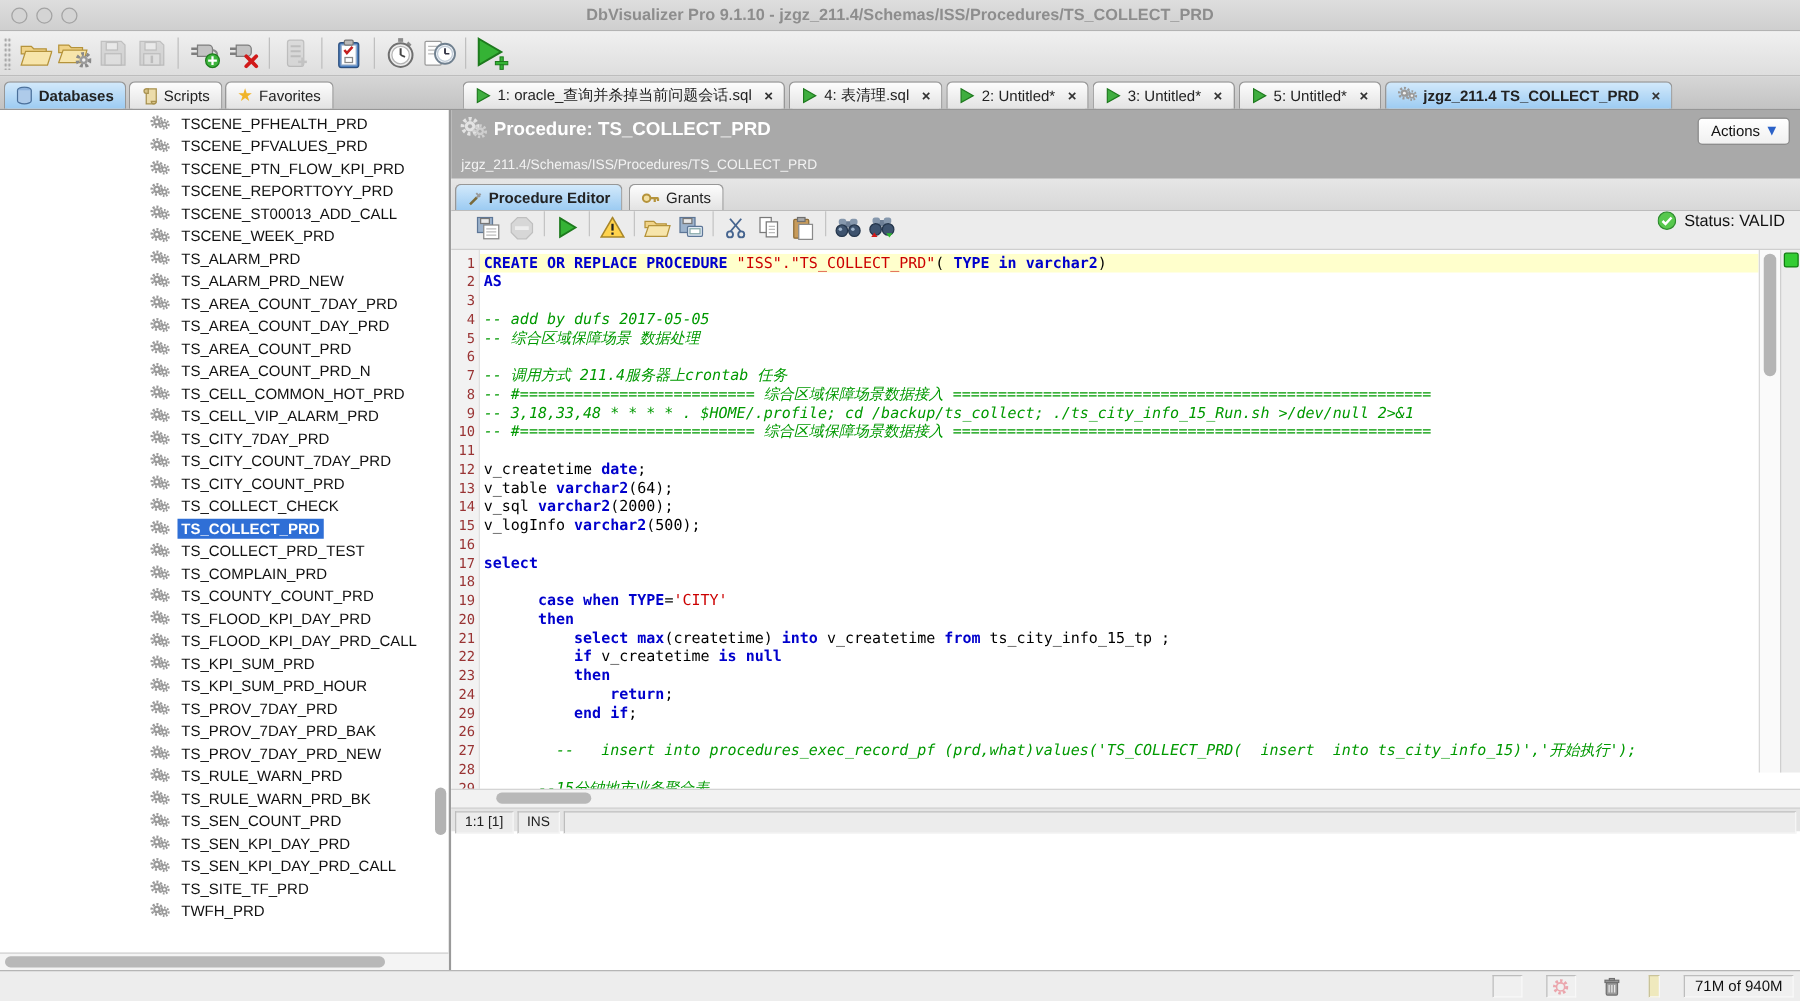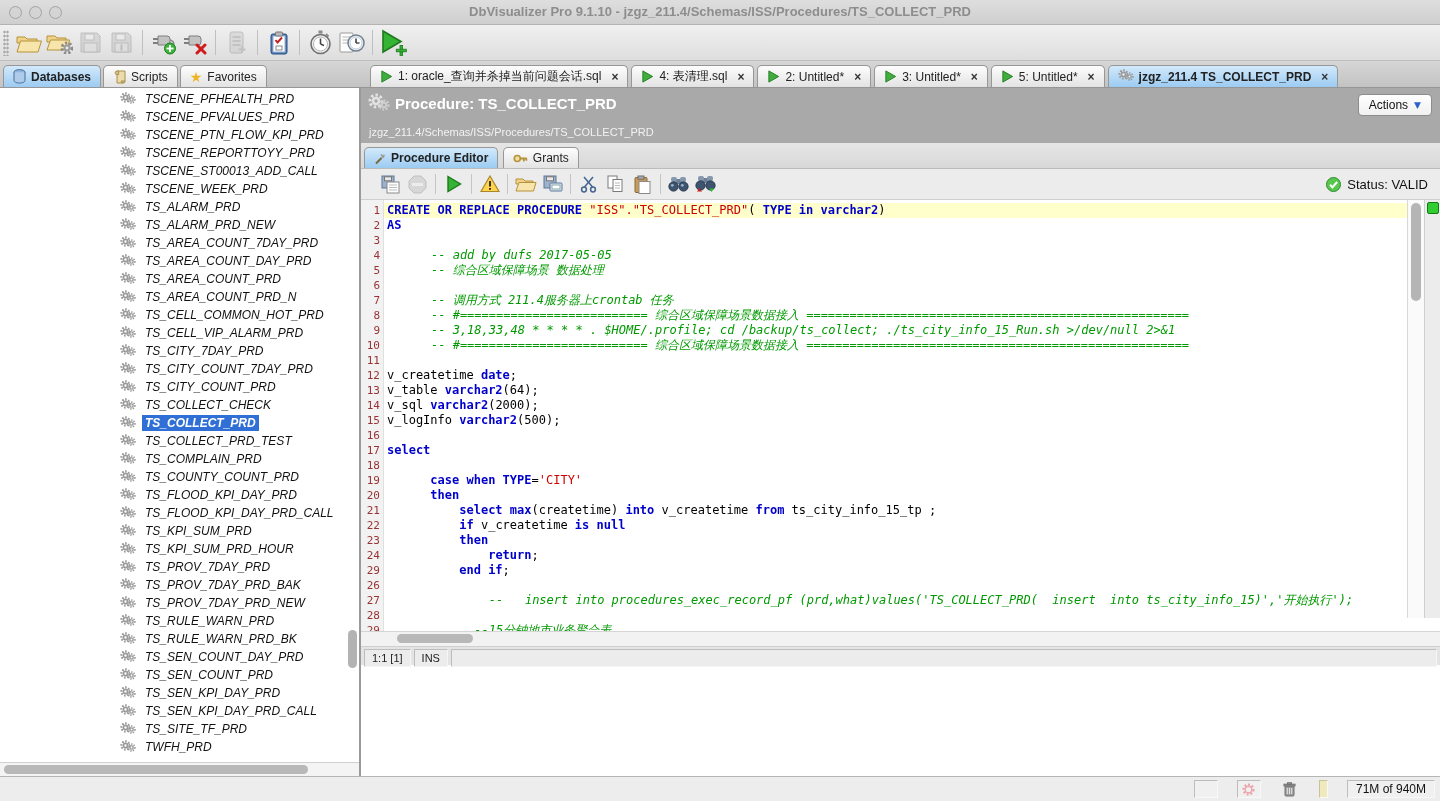--- a/index.html
+++ b/index.html
@@ -28,21 +28,21 @@
     background:linear-gradient(#d6d6d6,#c3c3c3);border-bottom:1px solid #969696;padding-left:44px;}
   .tab{display:inline-flex;align-items:center;gap:5px;height:21px;margin-top:4px;
     padding:0 9px;border:1px solid #979797;border-bottom:none;border-radius:5px 5px 0 0;
     background:linear-gradient(#fdfdfd,#e3e3e3);font-size:12px;color:#222;white-space:nowrap;}
   .tab.active{background:linear-gradient(#d2e9fb,#9ccbf2);font-weight:bold;}
   .navtabs{position:absolute;left:3px;top:0;display:flex;gap:2px;}
   .sqltabs{position:absolute;left:370px;top:0;display:flex;gap:3px;}
   .closex{font-weight:bold;font-size:12px;color:#333;margin-left:5px;cursor:default;}
   
   .sidebar{position:absolute;top:88px;left:0;width:359px;bottom:24px;background:#fff;
-    border-right:2px solid #9a9a9a;overflow:hidden;font-style:italic;}
+    border-right:2px solid #9a9a9a;overflow:hidden;}
   .trow{display:flex;align-items:center;height:18px;padding-left:120px;gap:5px;
     font-size:12px;white-space:nowrap;}
   .tlabel{color:#111;padding:1px 3px;}
   .tlabel.sel{background:#2f6fd6;color:#fff;font-weight:bold;}
   .gearpair{position:relative;display:inline-block;width:17px;height:14px;}
   .gearpair .g1{position:absolute;left:0;top:0;}
   .gearpair .g2{position:absolute;left:7px;top:3px;}
   .tree-vscroll{position:absolute;right:2px;top:542px;width:9px;height:38px;border-radius:5px;
     background:#b3b3b3;}
   .tree-hscroll{position:absolute;left:0;right:0;bottom:0;height:14px;background:#f4f4f4;
@@ -58,39 +58,39 @@
   .actions-btn{position:absolute;right:8px;top:6px;height:20px;display:flex;align-items:center;
     gap:6px;background:linear-gradient(#ffffff,#f0f0f0);border:1px solid #8d8d8d;border-radius:4px;
     padding:0 10px;font-size:12px;color:#111;}
   .actions-btn .arr{color:#2c62c8;font-size:9px;font-family:"DejaVu Sans",sans-serif;}
   .obj-tabs{position:absolute;top:55px;left:0;right:0;height:25px;
     background:linear-gradient(#e6e6e6,#d8d8d8);border-bottom:1px solid #bcbcbc;padding-left:3px;}
   .obj-tabs .tab{height:20px;margin-top:4px;font-size:12px;}
   .obj-tabs .tab.active{font-weight:bold;}
   
   .ed-toolbar{position:absolute;top:81px;left:0;right:0;height:30px;background:#ececec;
-    border-bottom:1px solid #cfcfcf;display:flex;align-items:center;padding-left:16px;}
+    border-bottom:1px solid #cfcfcf;display:flex;align-items:flex-start;padding-left:16px;}
   .ed-icon{width:27px;height:26px;display:flex;align-items:center;justify-content:center;}
   .ed-icon.disabled{opacity:.5;filter:grayscale(1);}
   .ed-sep{width:1px;height:20px;background:#c4c4c4;margin:0 4px;}
   .status-valid{margin-left:auto;margin-right:12px;display:flex;align-items:center;gap:6px;
     font-size:13px;color:#111;}
   
   .editor{position:absolute;top:112px;left:0;right:0;bottom:145px;background:#fff;overflow:hidden;}
   .gutter-bg{position:absolute;left:0;top:0;bottom:0;width:22px;background:#f2f2f2;
     border-right:1px solid #e0e0e0;}
   .code{position:absolute;left:0;top:3px;right:33px;bottom:0;overflow:hidden;}
   .cl{display:flex;height:15px;line-height:15px;font-family:"DejaVu Sans Mono",monospace;
     font-size:12px;white-space:pre;}
   .cl .ln{flex:0 0 19px;text-align:right;padding-right:4px;color:#993333;font-size:11px;}
   .cl .ct{flex:1;overflow:hidden;padding-left:3px;}
   .cl.hl .ct{background:#ffffcc;}
   .tk-k{color:#0000cc;font-weight:bold;}
   .tk-s{color:#cc0000;}
-  .tk-c{color:#009900;font-style:italic;margin-left:44px;}
+  .tk-c{color:#009900;font-style:italic;}
   .tk-p{color:#000;}
   .ed-vscroll{position:absolute;top:112px;bottom:159px;right:16px;width:16px;background:#fafafa;
     border-left:1px solid #d8d8d8;}
   .ed-vthumb{position:absolute;left:2.5px;top:3px;width:10px;height:98px;border-radius:6px;background:#b5b5b5;}
   .ed-stripe{position:absolute;top:112px;bottom:159px;right:0;width:15px;background:#ececec;
     border-left:1px solid #cfcfcf;}
   .stripe-mark{position:absolute;top:2px;left:2px;width:10px;height:10px;background:#33cc33;
     border:1px solid #0f7d0f;border-radius:2px;}
   .ed-hscroll{position:absolute;left:0;right:0;bottom:131px;height:14px;background:#f2f2f2;
     border-top:1px solid #d4d4d4;}
@@ -927,39 +927,20 @@
               </svg>
             </span>
             <span class="g2">
               <svg width="9" height="9" viewBox="0 0 16 16">
                 <circle cx="8" cy="8" r="6" fill="none" stroke="#9a9a9a" stroke-width="3" stroke-dasharray="2.4 2.1"></circle>
                 <circle cx="8" cy="8" r="4.2" fill="#9a9a9a"></circle>
                 <circle cx="8" cy="8" r="1.7" fill="#ffffff"></circle>
               </svg>
             </span>
           </span>
-          <span class="tlabel">TS_SEN_COUNT_DAY_PRD</span>
-        </div>
-        <div class="trow">
-          <span class="gearpair">
-            <span class="g1">
-              <svg width="11" height="11" viewBox="0 0 16 16">
-                <circle cx="8" cy="8" r="6" fill="none" stroke="#9a9a9a" stroke-width="3" stroke-dasharray="2.4 2.1"></circle>
-                <circle cx="8" cy="8" r="4.2" fill="#9a9a9a"></circle>
-                <circle cx="8" cy="8" r="1.7" fill="#ffffff"></circle>
-              </svg>
-            </span>
-            <span class="g2">
-              <svg width="9" height="9" viewBox="0 0 16 16">
-                <circle cx="8" cy="8" r="6" fill="none" stroke="#9a9a9a" stroke-width="3" stroke-dasharray="2.4 2.1"></circle>
-                <circle cx="8" cy="8" r="4.2" fill="#9a9a9a"></circle>
-                <circle cx="8" cy="8" r="1.7" fill="#ffffff"></circle>
-              </svg>
-            </span>
-          </span>
           <span class="tlabel">TS_SEN_COUNT_PRD</span>
         </div>
         <div class="trow">
           <span class="gearpair">
             <span class="g1">
               <svg width="11" height="11" viewBox="0 0 16 16">
                 <circle cx="8" cy="8" r="6" fill="none" stroke="#9a9a9a" stroke-width="3" stroke-dasharray="2.4 2.1"></circle>
                 <circle cx="8" cy="8" r="4.2" fill="#9a9a9a"></circle>
                 <circle cx="8" cy="8" r="1.7" fill="#ffffff"></circle>
               </svg>

